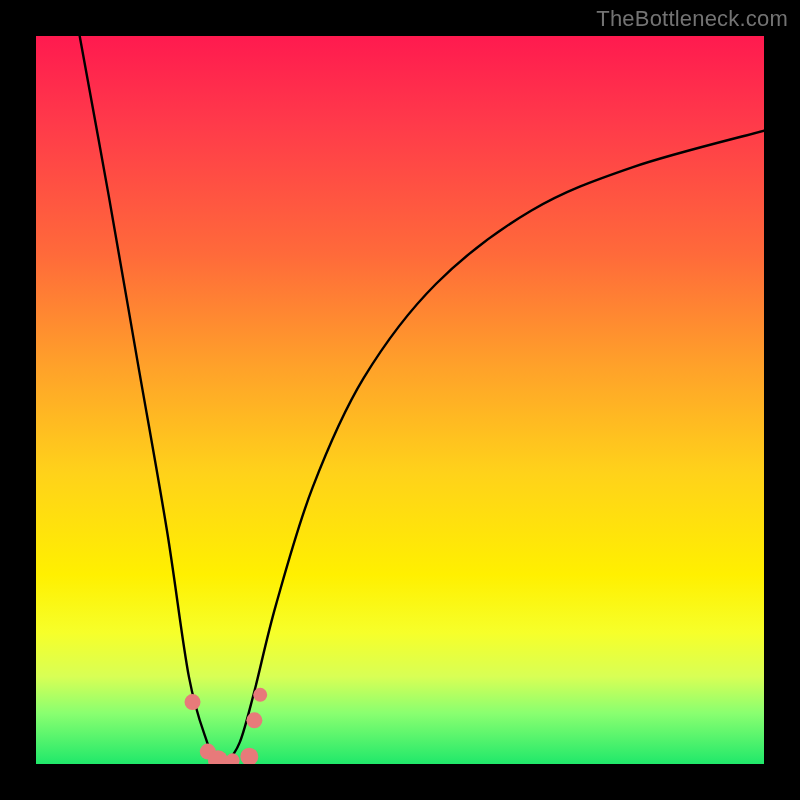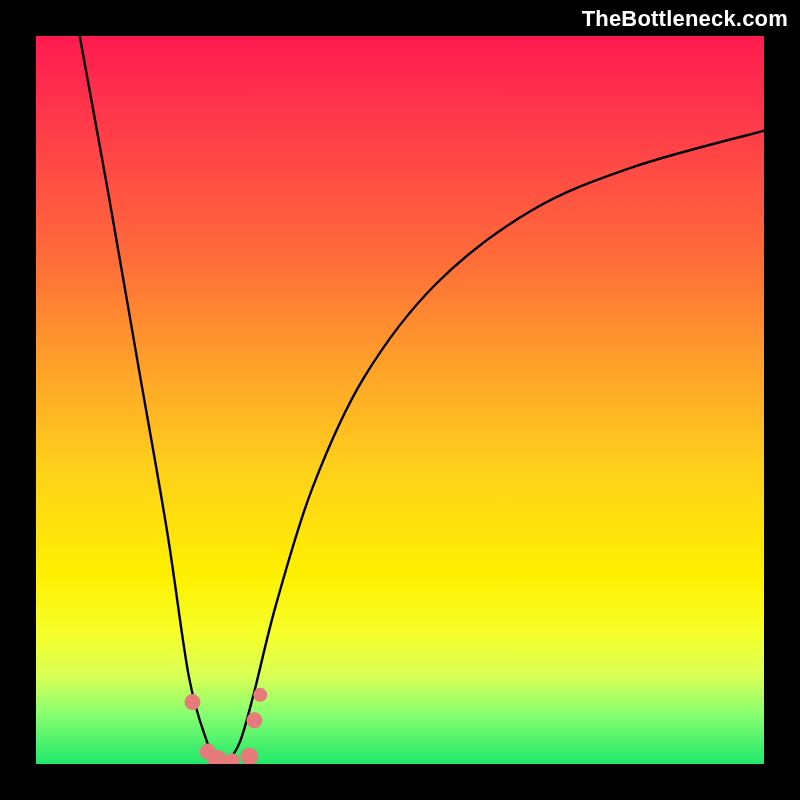--- a/index.html
+++ b/index.html
@@ -35,23 +35,23 @@
       #f6ff2a 82%,
       #d8ff55 88%,
       #8aff70 93%,
       #20e86a 100%
     );
   }
   .watermark {
     position: absolute;
     top: 6px;
     right: 12px;
-    color: #ffffff;
+    color: #737373;
     font-size: 22px;
-    font-weight: 700;
+    font-weight: 400;
     letter-spacing: 0.2px;
     user-select: none;
   }
   svg.curve {
     position: absolute;
     left: 0; top: 0;
     width: 728px; height: 728px;
   }
 </style>
 </head>

